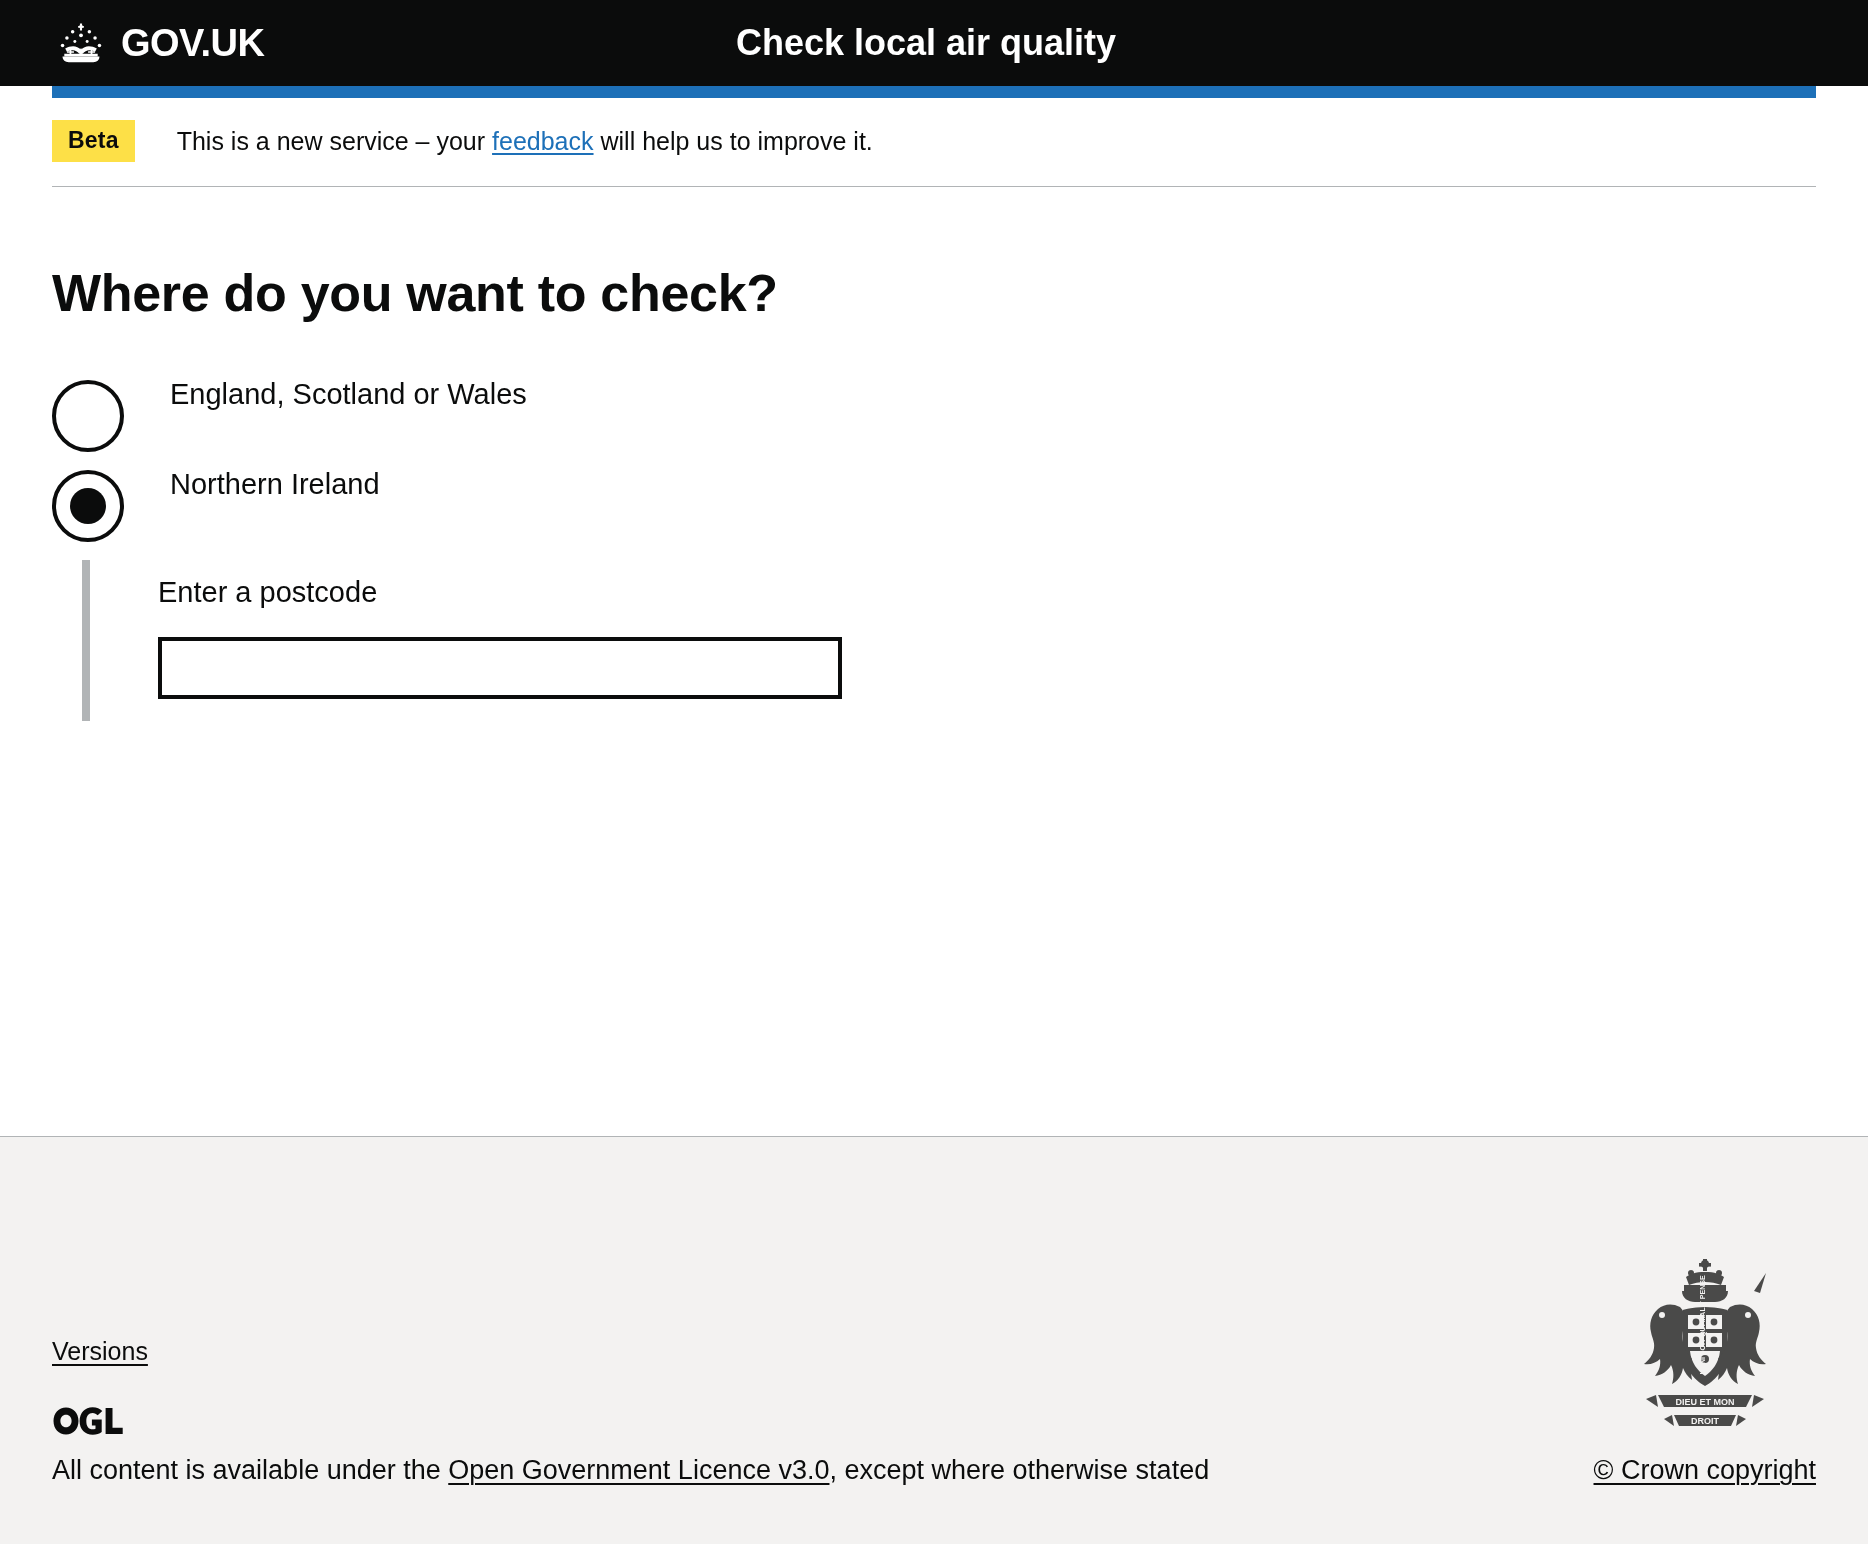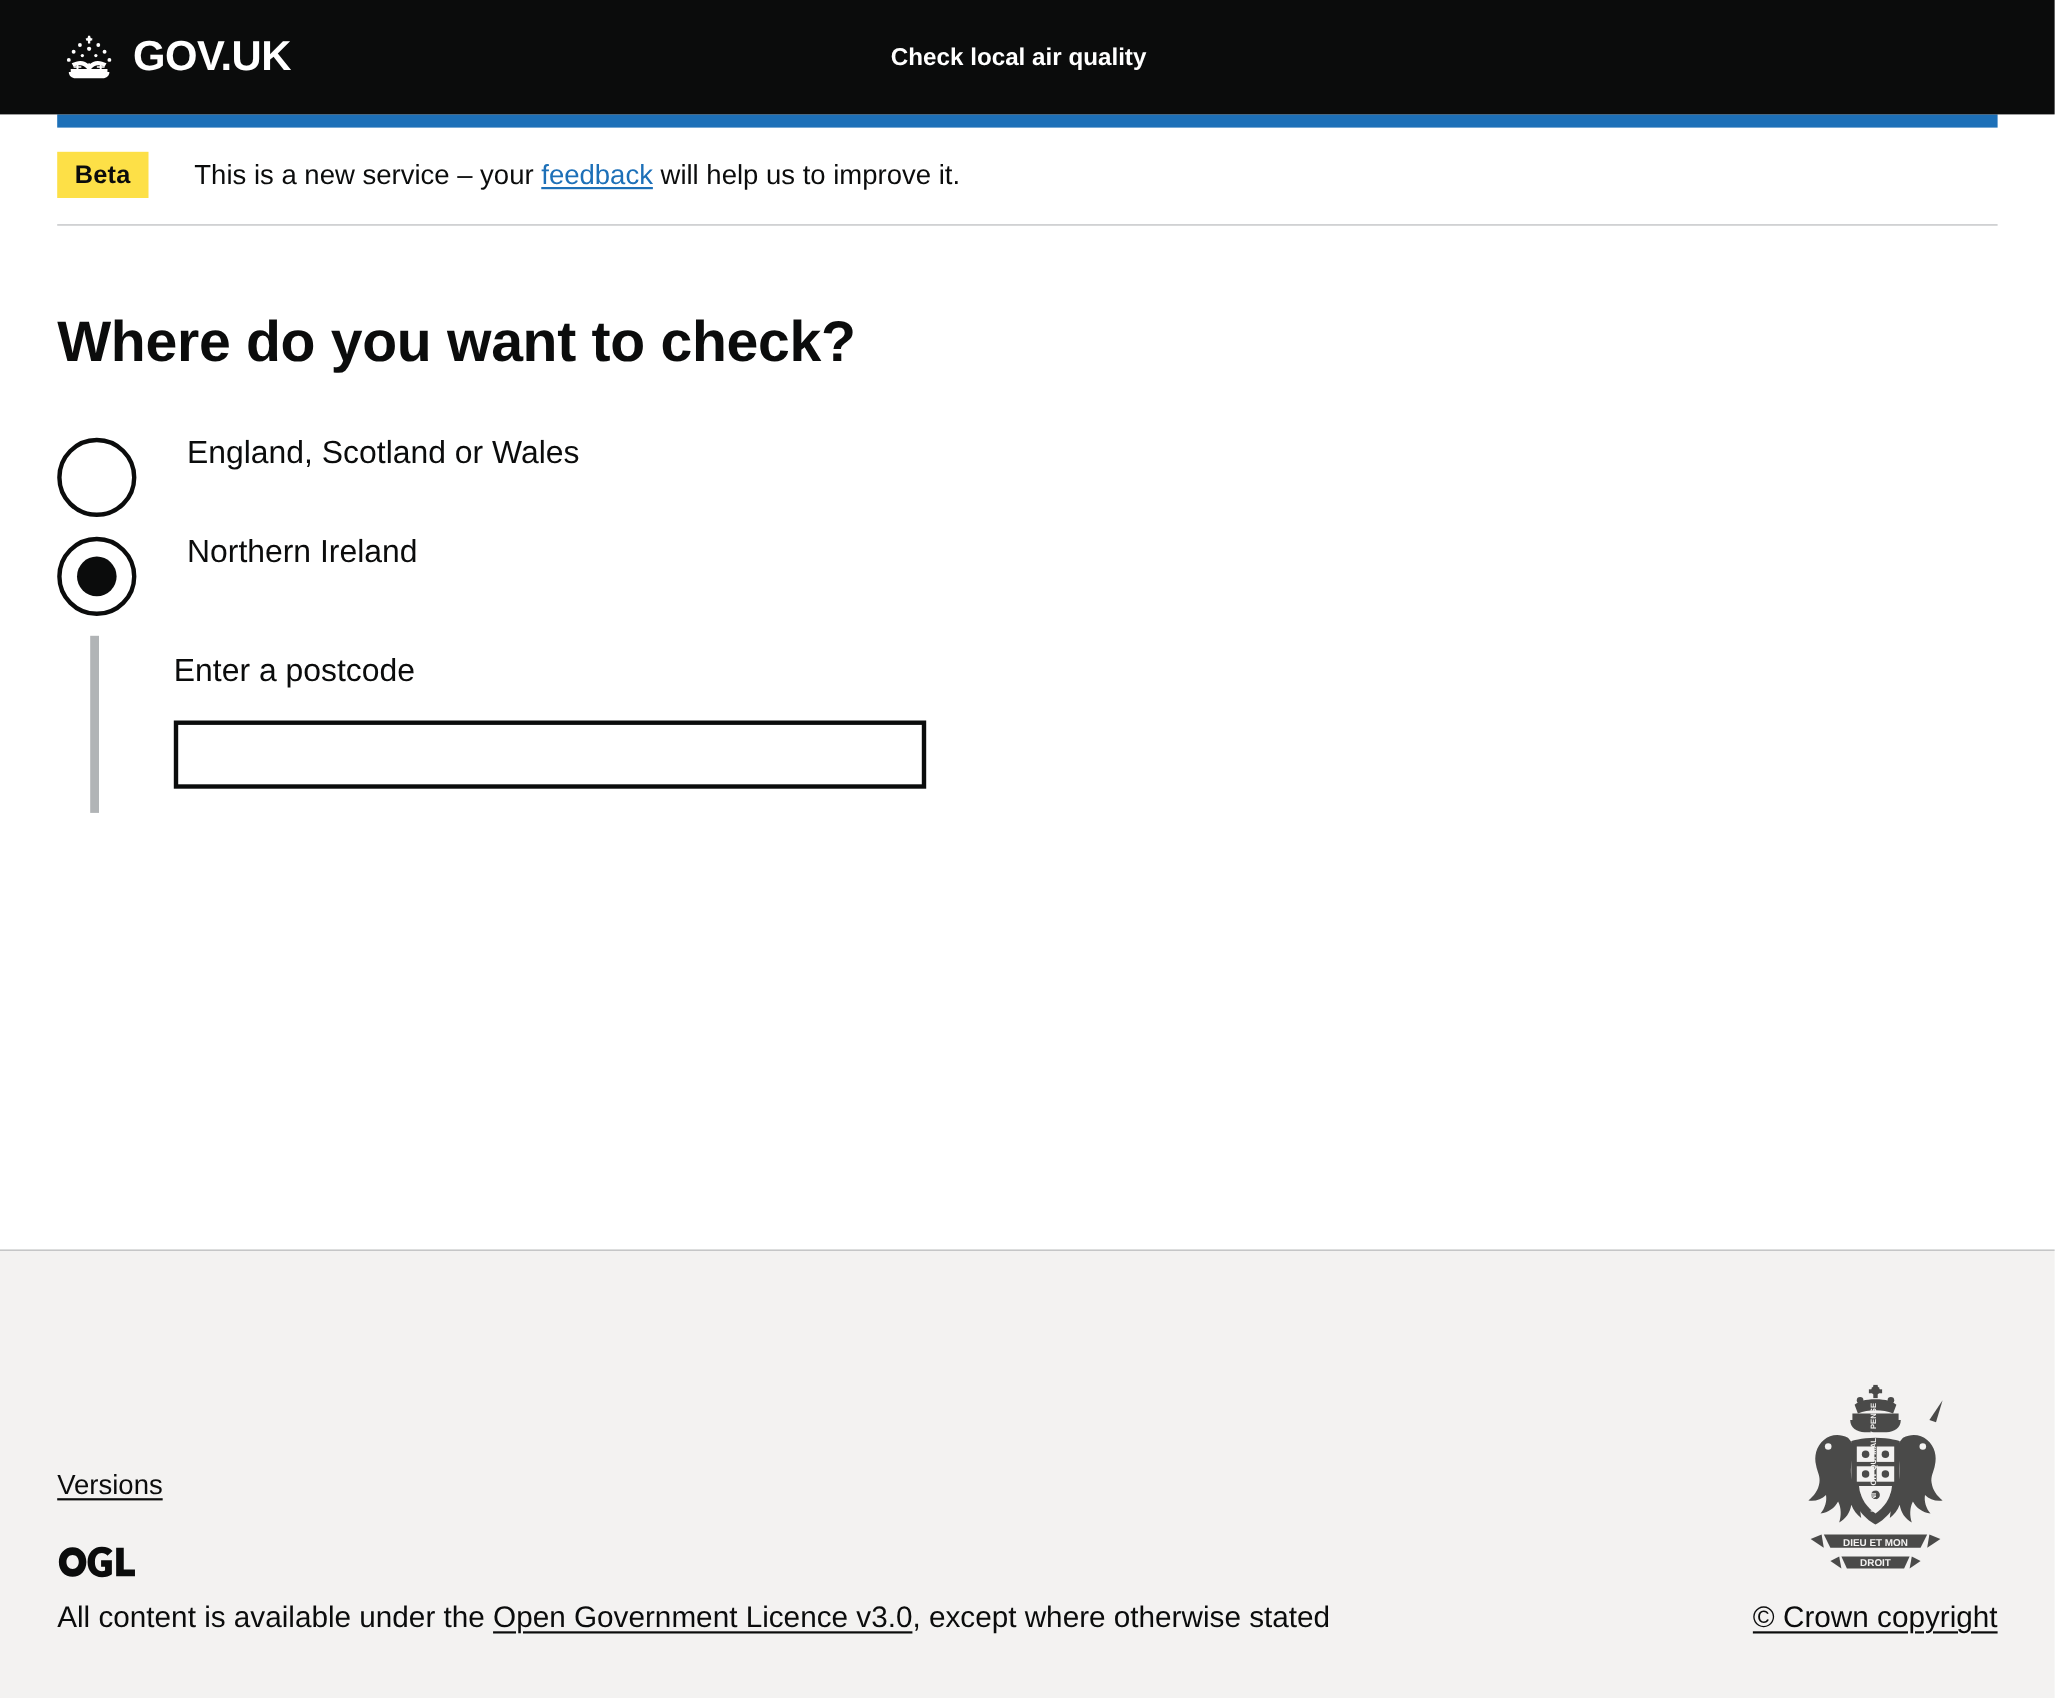--- a/index.html
+++ b/index.html
@@ -17,21 +17,21 @@
   .page {
     width: 1868px;
     min-height: 1544px;
     display: flex;
     flex-direction: column;
   }
 
   
   .gov-header {
     background: #0b0c0c;
-    height: 104px;
+    height: 86px;
     position: relative;
     display: flex;
     align-items: center;
   }
   .header-inner {
     width: 100%;
     padding-left: 52px;
     padding-right: 52px;
     display: flex;
     align-items: center;
@@ -51,21 +51,21 @@
     letter-spacing: -0.5px;
     line-height: 1;
     white-space: nowrap;
   }
   .service-name {
     position: absolute;
     left: 0;
     right: 16px;
     text-align: center;
     color: #ffffff;
-    font-size: 22px;
+    font-size: 36px;
     font-weight: 700;
     line-height: 1;
     pointer-events: none;
   }
   .service-name-link { pointer-events: auto; color:#ffffff; text-decoration:none; }
 
   .blue-bar {
     height: 12px;
     background: #1d70b8;
     margin-left: 52px;

